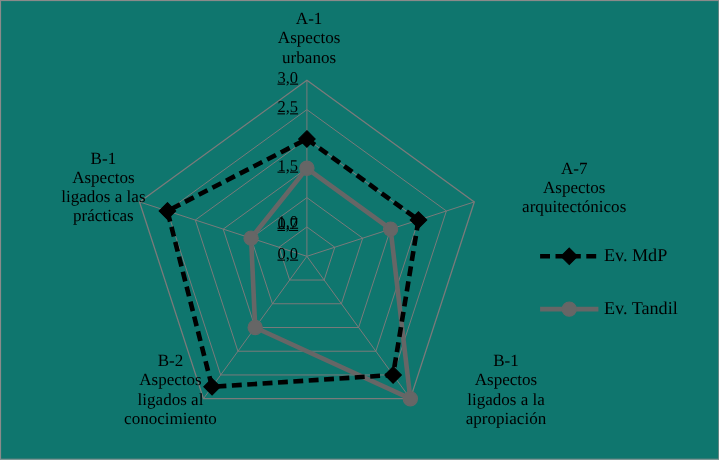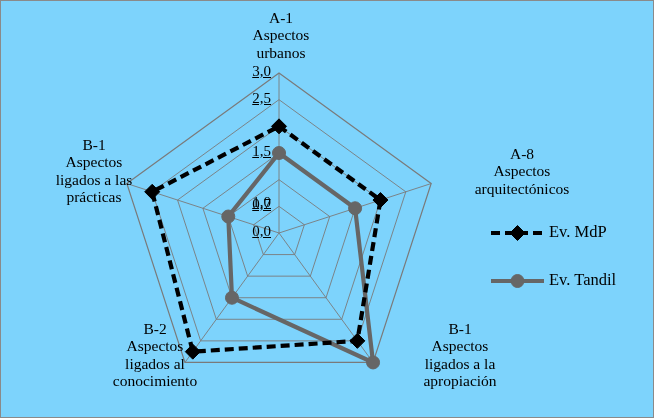--- a/index.html
+++ b/index.html
@@ -14,21 +14,21 @@
     font-family: "Liberation Serif", "DejaVu Serif", serif;
     color: #000000;
     overflow: hidden;
   }
   #figure {
     position: relative;
     width: 654px;
     height: 418px;
     box-sizing: border-box;
     border: 1px solid #8a8a8a;
-    background: #7dd3fc;
+    background: #0f766e;
   }
   #chart-svg {
     position: absolute;
     left: 0;
     top: 0;
     width: 654px;
     height: 418px;
   }
   .axis-title {
     position: absolute;
@@ -103,21 +103,21 @@
         <line x1="490" y1="232" x2="543" y2="232" stroke="#000000" stroke-width="4.2" stroke-dasharray="9,5"></line>
         <polygon points="516.5,224.5 524,232 516.5,239.5 509,232" fill="#000000" stroke="#000000" stroke-width="1"></polygon>
         <line x1="490" y1="280" x2="543" y2="280" stroke="#666666" stroke-width="4.2"></line>
         <circle cx="516.5" cy="280" r="6.5" fill="#666666" stroke="#666666" stroke-width="1"></circle>
       </g>
   </svg>
 
   <div class="axis-title" id="axis-title-a1">A-1
 Aspectos
 urbanos</div>
-  <div class="axis-title" id="axis-title-a2">A-8
+  <div class="axis-title" id="axis-title-a2">A-7
 Aspectos
 arquitectónicos</div>
   <div class="axis-title" id="axis-title-b1">B-1
 Aspectos
 ligados a la
 apropiación</div>
   <div class="axis-title" id="axis-title-b2">B-2
 Aspectos
 ligados al
 conocimiento</div>

